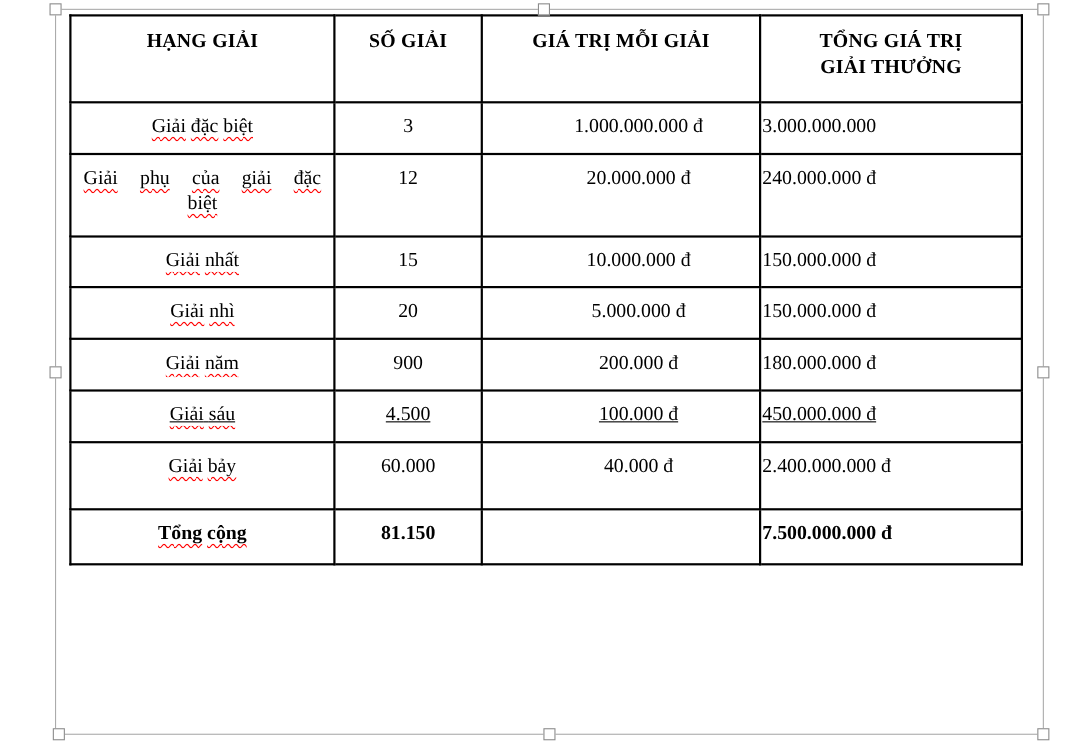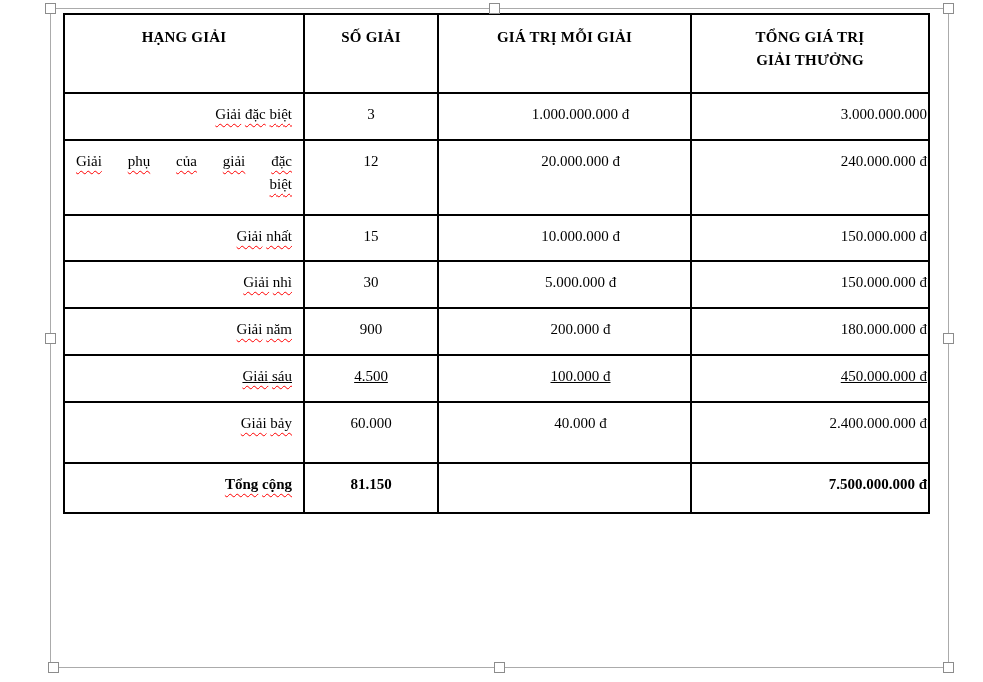--- a/index.html
+++ b/index.html
@@ -33,38 +33,38 @@
     left: 63px; top: 13px;
     width: 865px;
     border-collapse: collapse;
     table-layout: fixed;
     background: #ffffff;
     z-index: 2;
   }
   table.prize th, table.prize td {
     border: 2px solid #000000;
     vertical-align: top;
-    font-size: 15px;
+    font-size: 18px;
     line-height: 23px;
     color: #000000;
     box-sizing: border-box;
     overflow: hidden;
   }
   table.prize th {
     font-weight: bold;
     text-align: center;
     padding: 11px 6px 0 6px;
     white-space: pre-line;
     letter-spacing: 0.2px;
   }
   thead tr { height: 79px; }
-  td.c-rank  { text-align: right; padding: 9px 11px 0 11px; }
+  td.c-rank  { text-align: center; padding: 9px 11px 0 11px; }
   td.c-count { text-align: center; padding-top: 9px; }
   td.c-value { text-align: center; padding-top: 9px; padding-left: 33px; }
-  td.c-total { text-align: right; padding-top: 9px; }
+  td.c-total { text-align: left; padding-top: 9px; }
   tr.bold td { font-weight: bold; }
   .sq {
     text-decoration-line: underline;
     text-decoration-style: wavy;
     text-decoration-color: #ff0000;
     text-decoration-thickness: 1px;
     text-underline-offset: 4px;
   }
   .jline { display: flex; justify-content: space-between; }
 </style>
@@ -128,21 +128,21 @@
             <div><span class="sq">Giải</span> <span class="sq">nhất</span></div>
           </td>
           <td class="c-count">15</td>
           <td class="c-value">10.000.000 đ</td>
           <td class="c-total">150.000.000 đ</td>
         </tr>
         <tr style="height: 47px;">
           <td class="c-rank">
             <div><span class="sq">Giải</span> <span class="sq">nhì</span></div>
           </td>
-          <td class="c-count">30</td>
+          <td class="c-count">20</td>
           <td class="c-value">5.000.000 đ</td>
           <td class="c-total">150.000.000 đ</td>
         </tr>
         <tr style="height: 47px;">
           <td class="c-rank">
             <div><span class="sq">Giải</span> <span class="sq">năm</span></div>
           </td>
           <td class="c-count">900</td>
           <td class="c-value">200.000 đ</td>
           <td class="c-total">180.000.000 đ</td>

